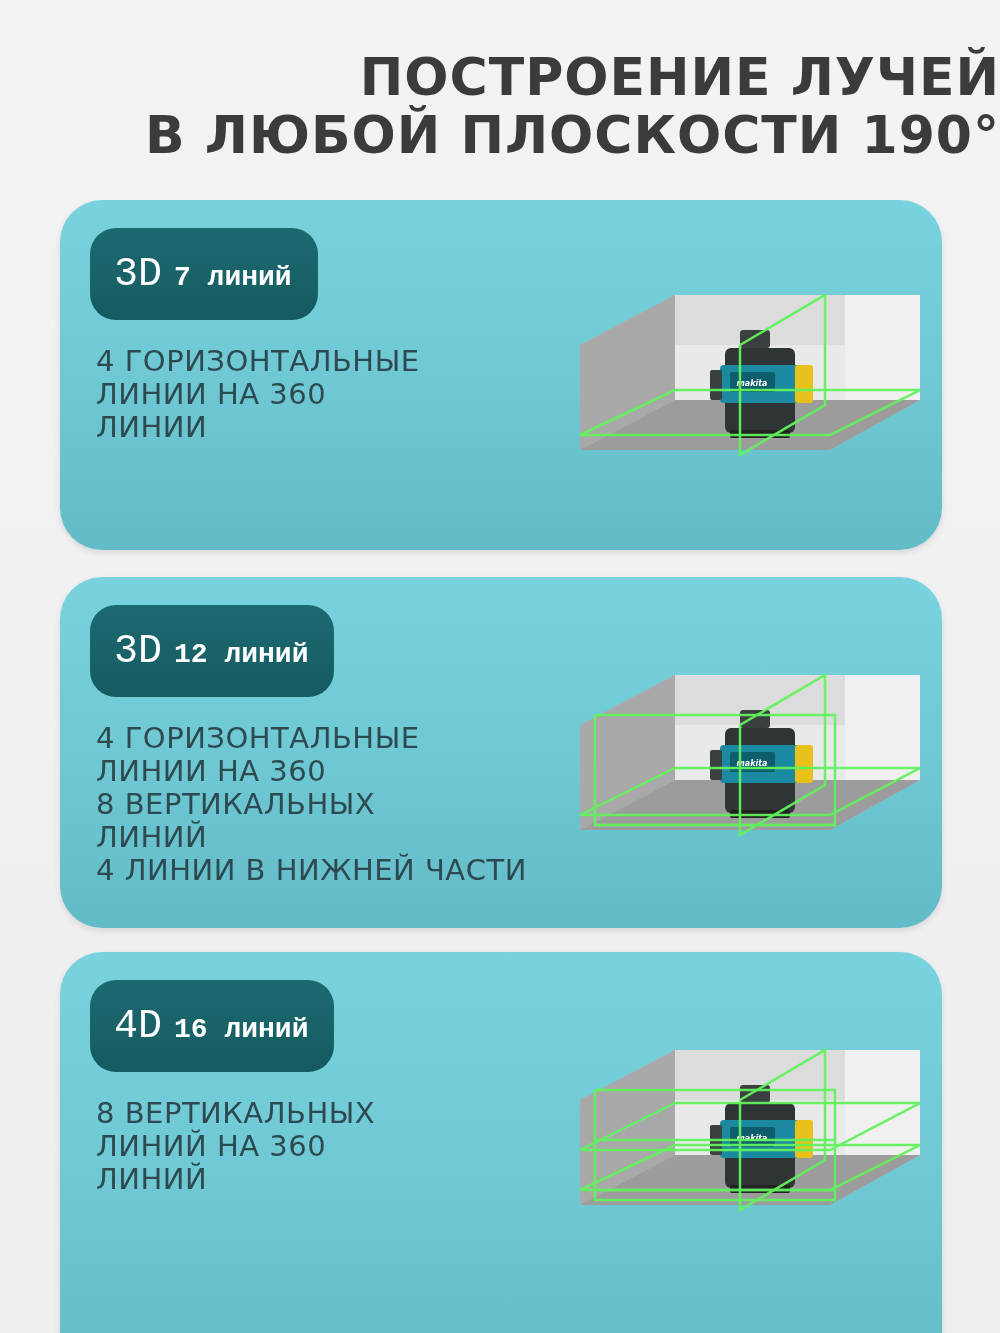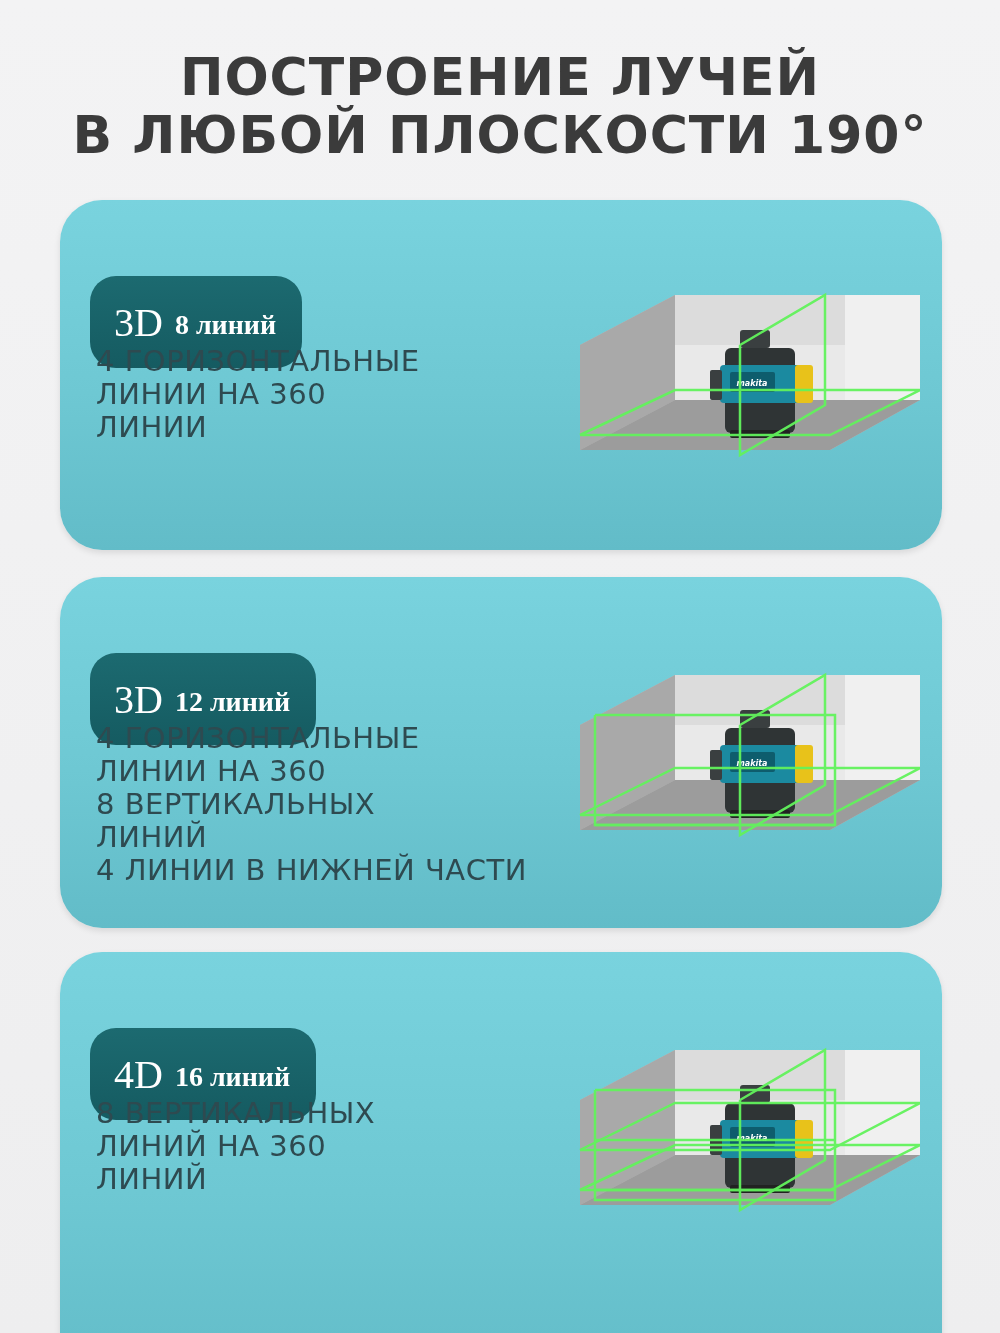--- a/index.html
+++ b/index.html
@@ -6,21 +6,21 @@
     html, body {
       width: 1000px; height: 1333px;
       background: #f1f1f2;
       font-family: "DejaVu Sans", sans-serif;
       overflow: hidden;
     }
     .page { position: relative; width: 1000px; height: 1333px; background: linear-gradient(180deg,#f3f3f4 0%,#eeeeef 100%); }
 
     .headline {
       position: absolute; left: 0; top: 48px; width: 1000px;
-      text-align: center; color: #3b3b3b;
+      text-align: right; color: #3b3b3b;
       font-family: "DejaVu Sans", sans-serif;
       font-weight: bold; font-size: 52px; line-height: 58px;
       letter-spacing: 1px;
     }
     .headline span { display: block; }
 
     .card {
       position: absolute; left: 60px; width: 882px; height: 350px;
       border-radius: 42px;
       background: linear-gradient(180deg, #79d3de 0%, #6ec8d3 55%, #62bcc8 100%);
@@ -32,22 +32,21 @@
     .card.c3 { top: 952px; height: 436px; }
 
     .badge {
       position: absolute; left: 30px; top: 28px;
       height: 92px; padding: 0 26px 0 24px;
       border-radius: 26px;
       background: linear-gradient(180deg, #1c6a70 0%, #155b61 100%);
       color: #ffffff;
       display: flex; align-items: center;
       white-space: nowrap;
-      font-family: Liberation Serif, serif;
-      margin-top: 48px;
+      font-family: Liberation Mono, monospace;
     }
     .badge .dim { font-size: 40px; font-weight: normal; letter-spacing: 0px; margin-right: 12px; }
     .badge .lines { font-size: 28px; font-weight: bold; position: relative; top: 3px; }
 
     .specs {
       position: absolute; left: 36px; top: 145px;
       color: #2e4a50;
       font-family: "DejaVu Sans", sans-serif;
       font-size: 29px; line-height: 33px; font-weight: normal;
       letter-spacing: 0.5px;
@@ -68,21 +67,21 @@
 <div class="page">
 
   <h1 class="headline">
     <span>ПОСТРОЕНИЕ ЛУЧЕЙ</span>
     <span>В ЛЮБОЙ ПЛОСКОСТИ 190°</span>
   </h1>
 
   <section class="card c1">
     <div class="badge">
       <span class="dim">3D</span>
-      <span class="lines">8 линий</span>
+      <span class="lines">7 линий</span>
     </div>
     <div class="specs">
       <div>4 ГОРИЗОНТАЛЬНЫЕ</div>
       <div>ЛИНИИ НА 360</div>
       <div>ЛИНИИ</div>
     </div>
     <div class="illus">
       <svg viewBox="0 0 350 200">
 
         <polygon points="10,65 105,15 350,15 350,120 260,170 10,170" fill="#bdbdbd"></polygon>

